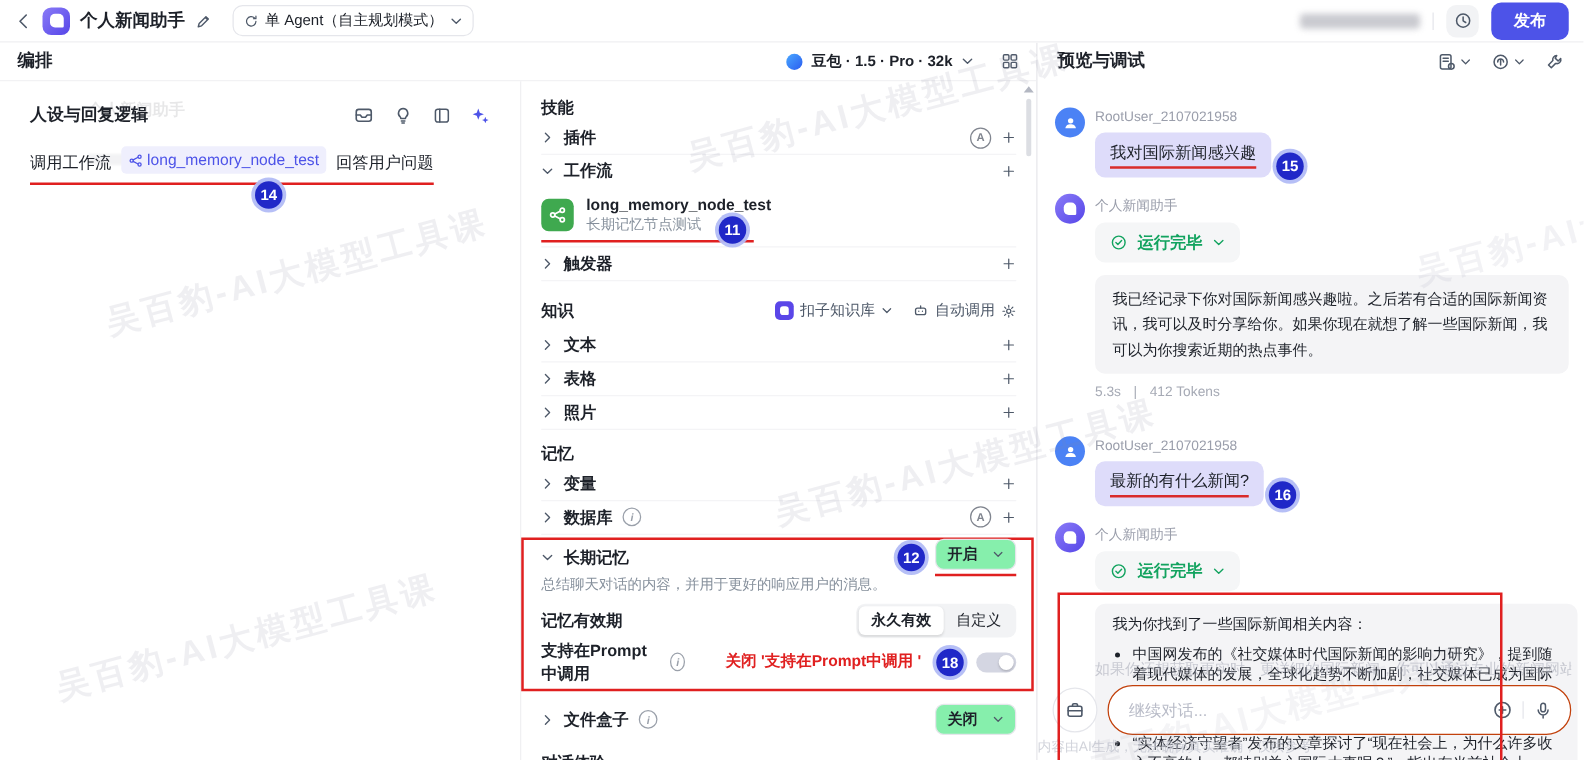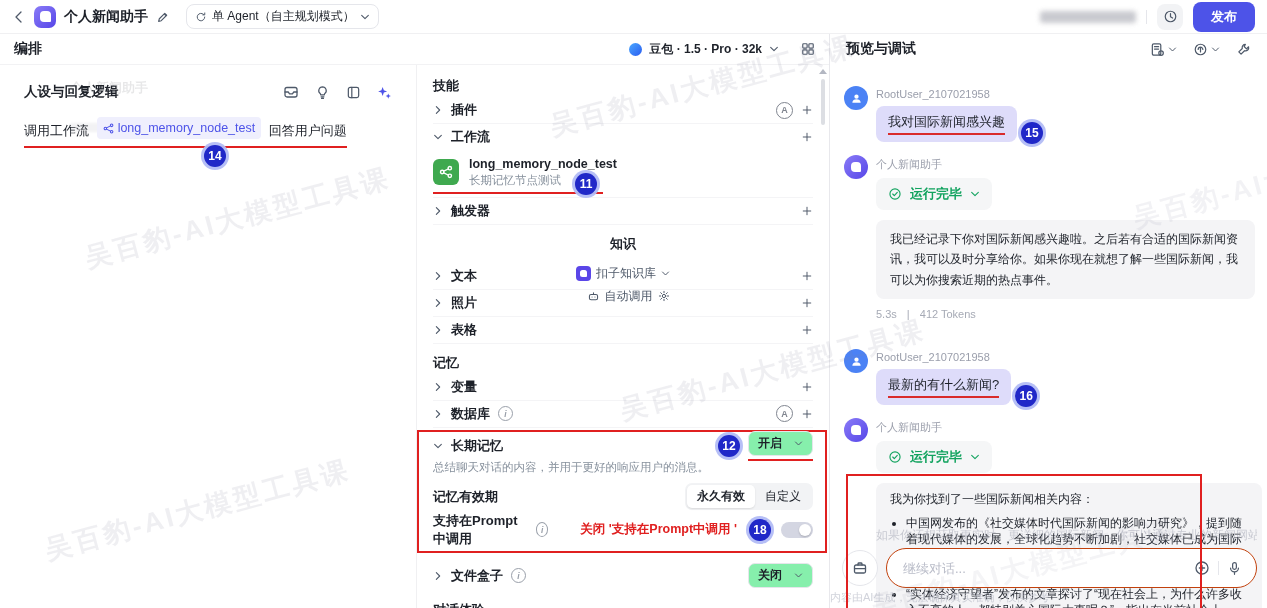--- a/index.html
+++ b/index.html
@@ -50,21 +50,21 @@
   .row{display:flex;align-items:center;height:26px;border-bottom:1px solid #f4f4f6;gap:8px;font-size:13px;font-weight:600;}
   .row .sp,.sp{flex:1;}
   .badge-a{width:15px;height:15px;border:1.2px solid #80858f;border-radius:50%;color:#80858f;font-size:9px;font-weight:700;display:inline-flex;align-items:center;justify-content:center;}
   .info-i{width:13px;height:13px;border:1.1px solid #9aa0aa;border-radius:50%;color:#9aa0aa;font-size:8.5px;font-weight:700;display:inline-flex;align-items:center;justify-content:center;font-style:italic;}
   .wf-item{display:flex;align-items:center;gap:10px;padding:7px 0 9px;border-bottom:1px solid #f4f4f6;position:relative;}
   .wf-ico{width:26px;height:26px;border-radius:6px;background:#3fa94f;display:flex;align-items:center;justify-content:center;flex:none;}
   .wf-name{font-size:12.5px;font-weight:600;line-height:1.25;}
   .wf-desc{font-size:11.5px;color:#86909c;line-height:1.3;}
   .wf-redline{position:absolute;left:0;bottom:3px;width:170px;border-bottom:2px solid #e02020;}
   .wf-item .ann{position:absolute;left:142px;top:23px;}
-  .kn-head{display:flex;align-items:center;height:28px;margin-top:10px;gap:6px;flex-direction:column;}
+  .kn-head{display:flex;align-items:center;height:28px;margin-top:10px;gap:6px;}
   .kn-ctrl{display:flex;align-items:center;gap:5px;font-size:12px;font-weight:500;color:#4e5969;}
   .kb-ico{width:15px;height:15px;border-radius:4px;background:#5a46e8;display:flex;align-items:center;justify-content:center;}
   .kb-ico .blob{width:7px;height:7px;border-radius:2.5px 2.5px 1px 2.5px;}
   .red-frame{border:2px solid #e02020;margin:2px -14px 0 -16px;padding:0 12px 4px 14px;position:relative;z-index:3;background:transparent;}
   .lt-head{display:flex;align-items:center;height:28px;gap:8px;font-weight:600;}
   .select-pill{display:inline-flex;align-items:center;gap:12px;border:1px solid #e5e6eb;border-radius:7px;padding:3px 9px;font-size:12px;font-weight:600;background:#86efac;}
   .ul-red{border-bottom:2.5px solid #e02020;padding-bottom:3px;}
   .lt-desc{font-size:11.5px;color:#86909c;margin:0 0 6px;}
   .lt-row{display:flex;align-items:center;gap:6px;}
   .lt-row.v{height:32px;font-weight:600;}
@@ -316,31 +316,31 @@
             <span>文本</span>
               <span class="sp"></span>
             <svg class="i" width="12" height="12" viewBox="0 0 16 16">
                 <path d="M8 3v10M3 8h10"></path>
               </svg>
           </div>
           <div class="row">
             <svg class="i" width="10" height="10" viewBox="0 0 12 12">
                 <path d="M4 2l4 4-4 4"></path>
               </svg>
+            <span>表格</span>
+              <span class="sp"></span>
+            <svg class="i" width="12" height="12" viewBox="0 0 16 16">
+                <path d="M8 3v10M3 8h10"></path>
+              </svg>
+          </div>
+          <div class="row">
+            <svg class="i" width="10" height="10" viewBox="0 0 12 12">
+                <path d="M4 2l4 4-4 4"></path>
+              </svg>
             <span>照片</span>
-              <span class="sp"></span>
-            <svg class="i" width="12" height="12" viewBox="0 0 16 16">
-                <path d="M8 3v10M3 8h10"></path>
-              </svg>
-          </div>
-          <div class="row">
-            <svg class="i" width="10" height="10" viewBox="0 0 12 12">
-                <path d="M4 2l4 4-4 4"></path>
-              </svg>
-            <span>表格</span>
               <span class="sp"></span>
             <svg class="i" width="12" height="12" viewBox="0 0 16 16">
                 <path d="M8 3v10M3 8h10"></path>
               </svg>
           </div>
 
           <div class="sec-title" style="margin-top:10px;">记忆</div>
 
           <div class="row">
             <svg class="i" width="10" height="10" viewBox="0 0 12 12">

